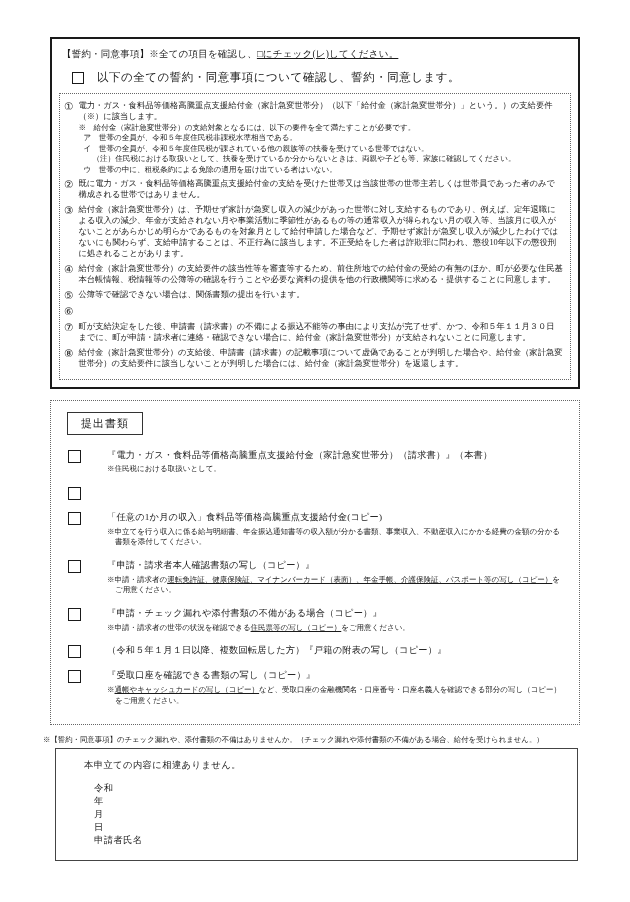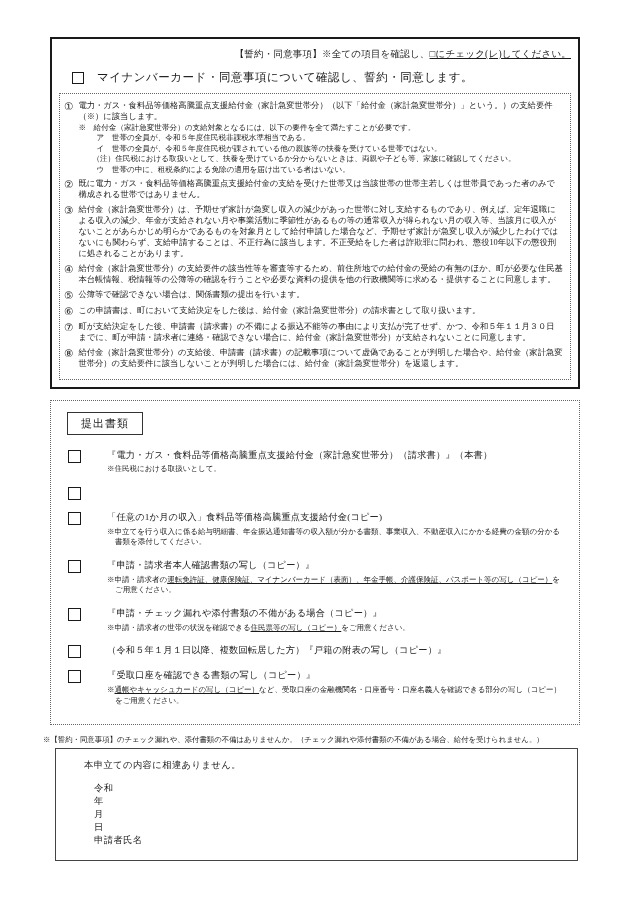--- a/index.html
+++ b/index.html
@@ -4,30 +4,30 @@
 <style>
   html,body{margin:0;padding:0;}
   body{
     width:630px;height:902px;background:#ffffff;color:#1a1a1a;
     font-family:"Liberation Serif","DejaVu Serif",serif;
   }
   .page{box-sizing:border-box;width:630px;height:902px;padding:37px 50px 0 50px;overflow:hidden;}
 
   
   .pledge-box{border:2px solid #1a1a1a;padding:6px 7px 7px;}
-  .pledge-title{font-size:9.5px;margin:3px 0 0 3px;letter-spacing:.2px;text-align:right;}
+  .pledge-title{font-size:9.5px;margin:3px 0 0 3px;letter-spacing:.2px;}
   .agree-row{display:flex;align-items:center;gap:13px;margin:9px 0 8px 13px;font-size:11.5px;letter-spacing:.5px;}
   .cb{display:inline-block;box-sizing:border-box;border:1px solid #1a1a1a;background:#fff;flex:none;}
   .cb-agree{width:12px;height:12px;}
   .items-box{border:1px dotted #666;padding:3px 7px 5px 4px;}
   .pledge-item{display:flex;gap:5px;margin:4px 0;}
   .p-num{font-size:10.5px;line-height:1.15;flex:none;}
   .p-body{font-size:8.3px;line-height:1.32;}
   .p-note{font-size:7.6px;line-height:1.38;padding-left:9px;text-indent:-9px;}
-  .ind1{margin-left:18px;}
+  .ind1{margin-left:5px;}
   .ind2{margin-left:14px;}
 
   
   .docs-box{border:1px dotted #666;margin-top:11px;padding:11px 14px 6px 15px;}
   .docs-label{display:inline-block;border:1px solid #333;font-size:11px;padding:3px 13px;margin:0 0 15px 1px;letter-spacing:1px;}
   .doc-row{display:flex;gap:26px;margin:0 0 12px 2px;}
   .cb-doc{width:13px;height:13px;}
   .doc-body{min-width:0;}
   .doc-title{font-size:9.2px;line-height:1.3;letter-spacing:.2px;}
   .doc-note{font-size:7.5px;line-height:1.4;margin-top:3px;padding-left:8px;text-indent:-8px;}
@@ -48,21 +48,21 @@
 </head>
 <body>
 
 <div class="page">
 
   <section class="pledge-box">
     <div class="pledge-title"><span>【誓約・同意事項】※全ての項目を確認し、</span><span class="u">□にチェック(レ)してください。</span></div>
 
     <div class="agree-row">
       <span class="cb cb-agree"></span>
-      <span>マイナンバーカード・同意事項について確認し、誓約・同意します。</span>
+      <span>以下の全ての誓約・同意事項について確認し、誓約・同意します。</span>
     </div>
 
     <div class="items-box">
 
       <div class="pledge-item">
         <span class="p-num">①</span>
         <div class="p-body">
           <div>電力・ガス・食料品等価格高騰重点支援給付金（家計急変世帯分）（以下「給付金（家計急変世帯分）」という。）の支給要件（※）に該当します。</div>
           <div class="p-note">※　給付金（家計急変世帯分）の支給対象となるには、以下の要件を全て満たすことが必要です。</div>
           <div class="p-note ind1">ア　世帯の全員が、令和５年度住民税非課税水準相当である。</div>
@@ -87,21 +87,20 @@
         <div class="p-body">給付金（家計急変世帯分）の支給要件の該当性等を審査等するため、前住所地での給付金の受給の有無のほか、町が必要な住民基本台帳情報、税情報等の公簿等の確認を行うことや必要な資料の提供を他の行政機関等に求める・提供することに同意します。</div>
       </div>
 
       <div class="pledge-item">
         <span class="p-num">⑤</span>
         <div class="p-body">公簿等で確認できない場合は、関係書類の提出を行います。</div>
       </div>
 
       <div class="pledge-item">
         <span class="p-num">⑥</span>
-        <div class="p-body">この申請書は、町において支給決定をした後は、給付金（家計急変世帯分）の請求書として取り扱います。</div>
       </div>
 
       <div class="pledge-item">
         <span class="p-num">⑦</span>
         <div class="p-body">町が支給決定をした後、申請書（請求書）の不備による振込不能等の事由により支払が完了せず、かつ、令和５年１１月３０日までに、町が申請・請求者に連絡・確認できない場合に、給付金（家計急変世帯分）が支給されないことに同意します。</div>
       </div>
 
       <div class="pledge-item">
         <span class="p-num">⑧</span>
         <div class="p-body">給付金（家計急変世帯分）の支給後、申請書（請求書）の記載事項について虚偽であることが判明した場合や、給付金（家計急変世帯分）の支給要件に該当しないことが判明した場合には、給付金（家計急変世帯分）を返還します。</div>

